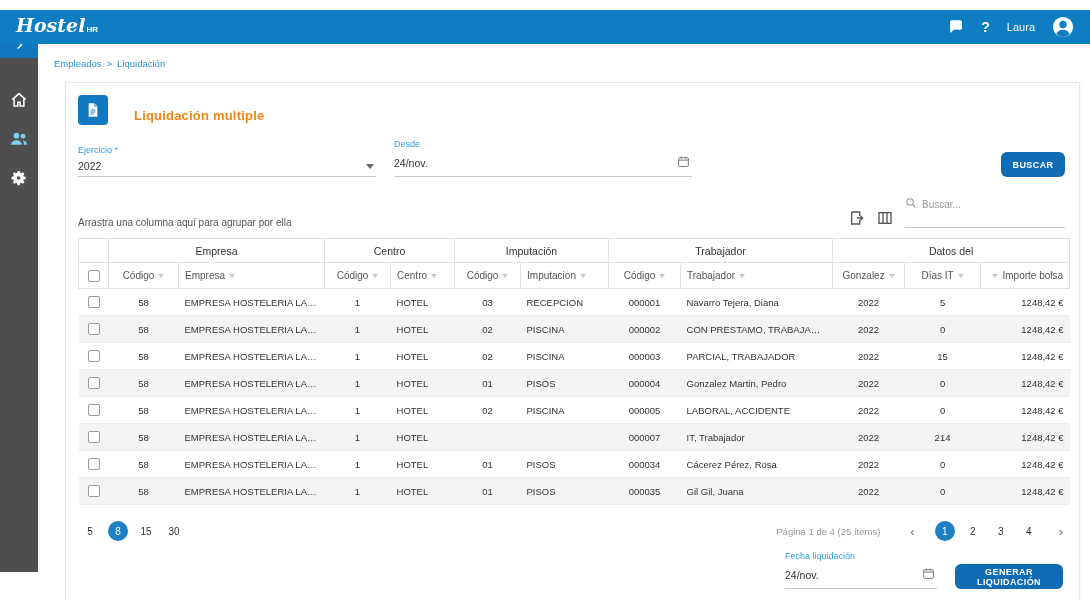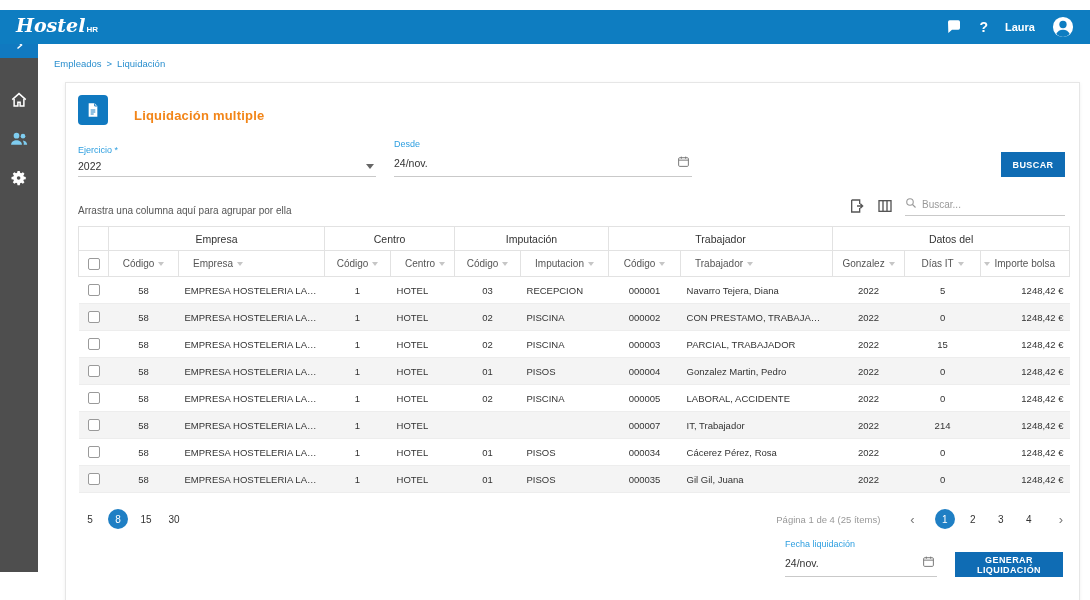--- a/index.html
+++ b/index.html
@@ -14,21 +14,21 @@
   body{font-family:"Liberation Sans",sans-serif;background:#fff;overflow:hidden;position:relative}
 
   
   .topbar{position:absolute;top:10px;left:0;width:1090px;height:34px;background:var(--topbar-blue);
     display:flex;align-items:center;justify-content:space-between;padding:0 16px;z-index:5}
   .logo{color:#fff;font-family:"DejaVu Serif",serif;font-style:italic;font-weight:bold;font-size:19px;cursor:pointer;line-height:34px}
   .logo-hr{font-size:8px;font-family:"Liberation Sans",sans-serif;font-style:normal;font-weight:bold;vertical-align:baseline;margin-left:1px}
   .topbar-right{display:flex;align-items:center;gap:17px}
   .tb-icon{display:inline-flex;align-items:center;cursor:pointer}
   .tb-help{color:#fff;font-weight:bold;font-size:14px;cursor:pointer}
-  .tb-user{color:#fff;font-size:11px;font-weight:bold;cursor:pointer}
+  .tb-user{color:#fff;font-size:11px;font-weight:normal;cursor:pointer}
 
   
   .sidebar{position:absolute;top:34px;left:0;width:38px;height:538px;background:var(--sidebar-gray)}
   .sb-expand{width:38px;height:24px;background:#1079c0;display:flex;align-items:center;justify-content:center;cursor:pointer}
   .sb-items{margin-top:30px;display:flex;flex-direction:column;align-items:center;gap:11px}
   .sb-item{width:38px;height:28px;display:flex;align-items:center;justify-content:center;cursor:pointer}
 
   
   .main{position:absolute;top:34px;left:38px;width:1052px;height:566px;background:#fff}
   .breadcrumb{padding:24px 0 0 16px;font-size:9.5px;color:#2a8fce}
@@ -46,37 +46,37 @@
   .filters{display:flex;align-items:flex-end;gap:18px;margin-top:14px;padding:0 14px 0 12px}
   .field{cursor:pointer}
   .f-label{font-size:9px;color:var(--accent-blue);margin-bottom:3px}
   .f-control{display:flex;align-items:center;justify-content:space-between;border-bottom:1px solid #c9c9c9;padding:2px 2px 4px 0}
   .f-value{font-size:10.5px;color:#333;white-space:nowrap}
   .caret-down{width:0;height:0;border-left:4px solid transparent;border-right:4px solid transparent;border-top:5px solid #666}
   .field-empresas{width:290px}
   .field-ejercicio{width:298px}
   .field-desde{width:298px}
   .btn{border:none;background:var(--button-blue);color:#fff;font-family:"Liberation Sans",sans-serif;
-    font-size:9px;font-weight:bold;letter-spacing:.4px;border-radius:0;cursor:pointer}
+    font-size:9px;font-weight:bold;letter-spacing:.4px;border-radius:6px;cursor:pointer}
   .btn-buscar{width:64px;height:25px;margin-left:auto}
 
   
   .grid-toolbar{display:flex;justify-content:space-between;align-items:flex-end;margin-top:18px;padding:0 14px 0 12px}
   .group-hint{font-size:10px;color:#555}
   .toolbar-right{display:flex;align-items:flex-end;gap:12px}
   .gt-icon{display:inline-flex;cursor:pointer;padding-bottom:2px}
-  .search{display:flex;align-items:center;gap:5px;border-bottom:1px solid #c9c9c9;width:160px;padding-bottom:2px}
+  .search{display:flex;align-items:center;gap:5px;border-bottom:1px solid #c9c9c9;width:160px;padding-bottom:14px}
   .search-input{border:none;outline:none;font-size:10px;color:#333;width:135px;font-family:"Liberation Sans",sans-serif;background:transparent}
   .search-input::placeholder{color:#999}
 
   
   table.grid{border-collapse:collapse;table-layout:fixed;width:991px;margin:10px 12px 16px}
   .grid th,.grid td{overflow:hidden;white-space:nowrap;text-overflow:ellipsis}
   .group-th{border:1px solid #e2e2e2;height:24px;font-size:10.5px;color:#333;font-weight:normal;text-align:center;cursor:default}
-  .col-th{border:1px solid #e2e2e2;height:26px;font-size:10px;color:#555;font-weight:normal;padding:0 14px;cursor:pointer}
+  .col-th{border:1px solid #e2e2e2;height:26px;font-size:10px;color:#555;font-weight:normal;padding:0 6px;cursor:pointer}
   .th-wrap{display:flex;align-items:center;gap:4px}
   th.align-center .th-wrap{justify-content:center}
   .th-wrap.rev{flex-direction:row-reverse;justify-content:flex-start}
   .filter-caret{width:0;height:0;border-left:3.5px solid transparent;border-right:3.5px solid transparent;border-top:4px solid #c6c6c6;flex:0 0 auto}
   tbody td{height:27px;font-size:9.5px;color:#333;padding:0 6px;border-bottom:1px solid #ededed}
   tbody tr:nth-child(even){background:#f4f4f4}
   td.align-center,th.align-center{text-align:center}
   td.align-left,th.align-left{text-align:left}
   td.align-right,th.align-right{text-align:right}
   .cb{display:inline-block;width:12px;height:12px;border:1px solid #9a9a9a;border-radius:2px;background:#fff;cursor:pointer;vertical-align:middle}

